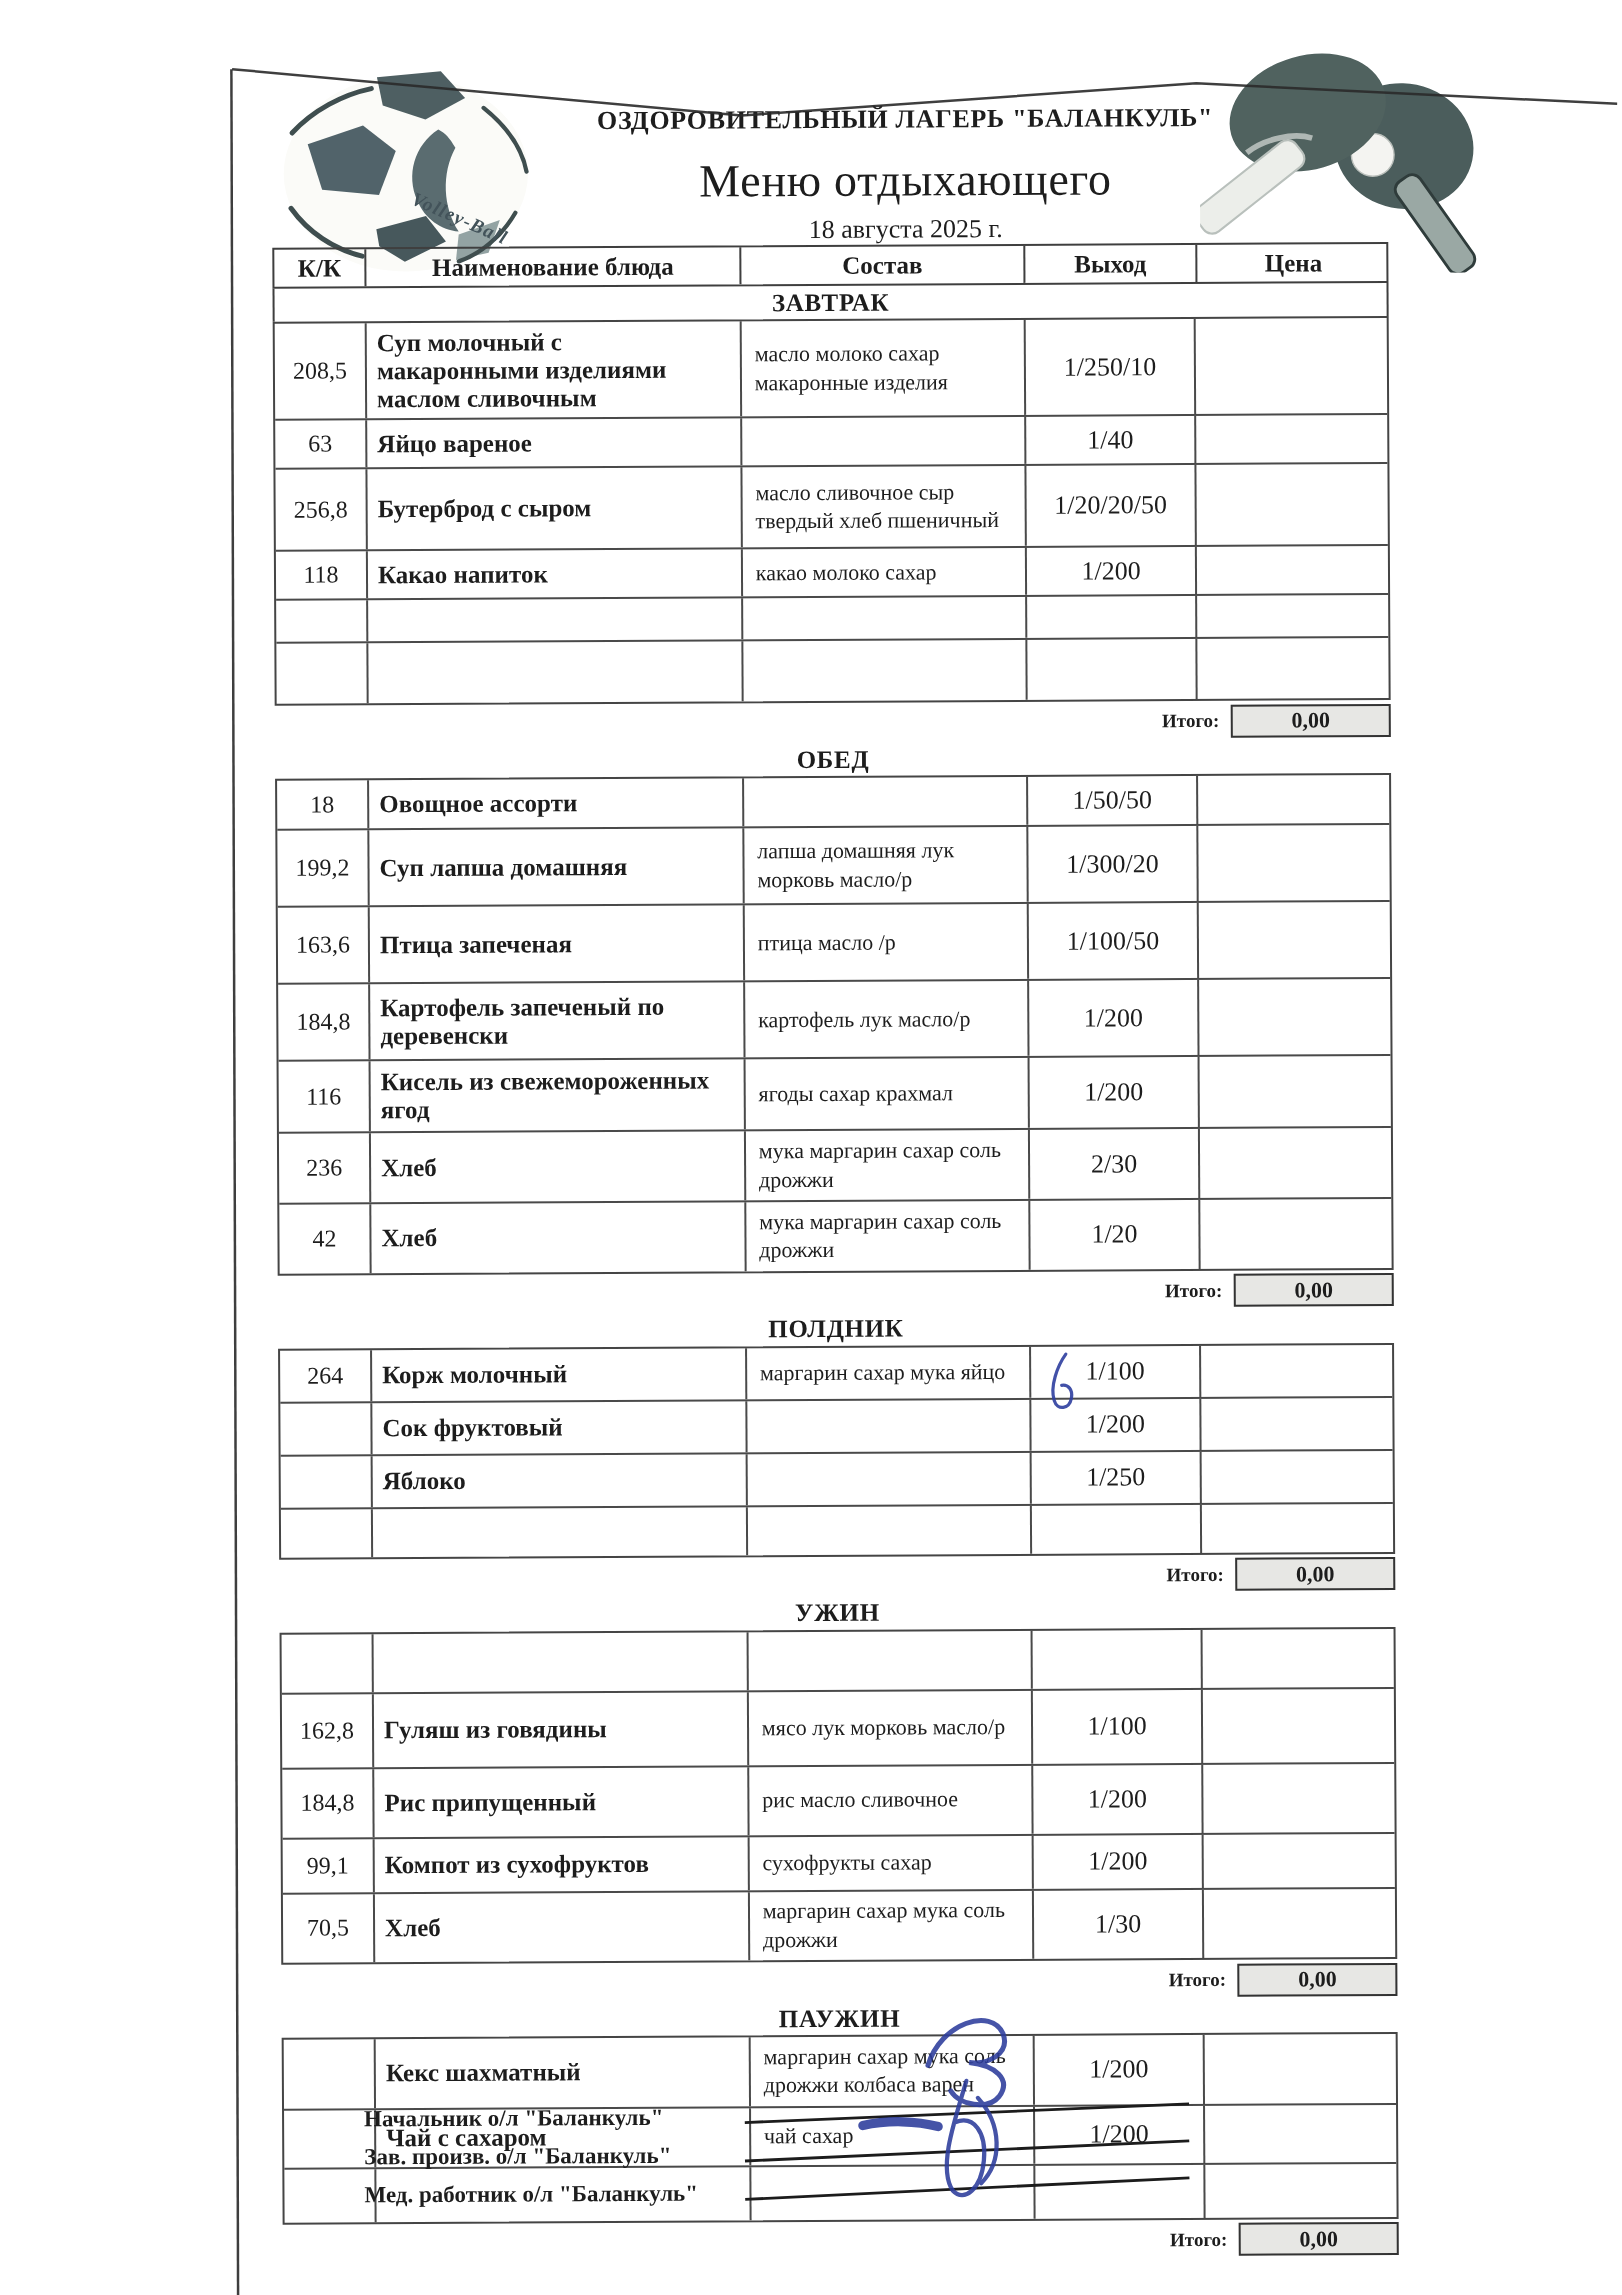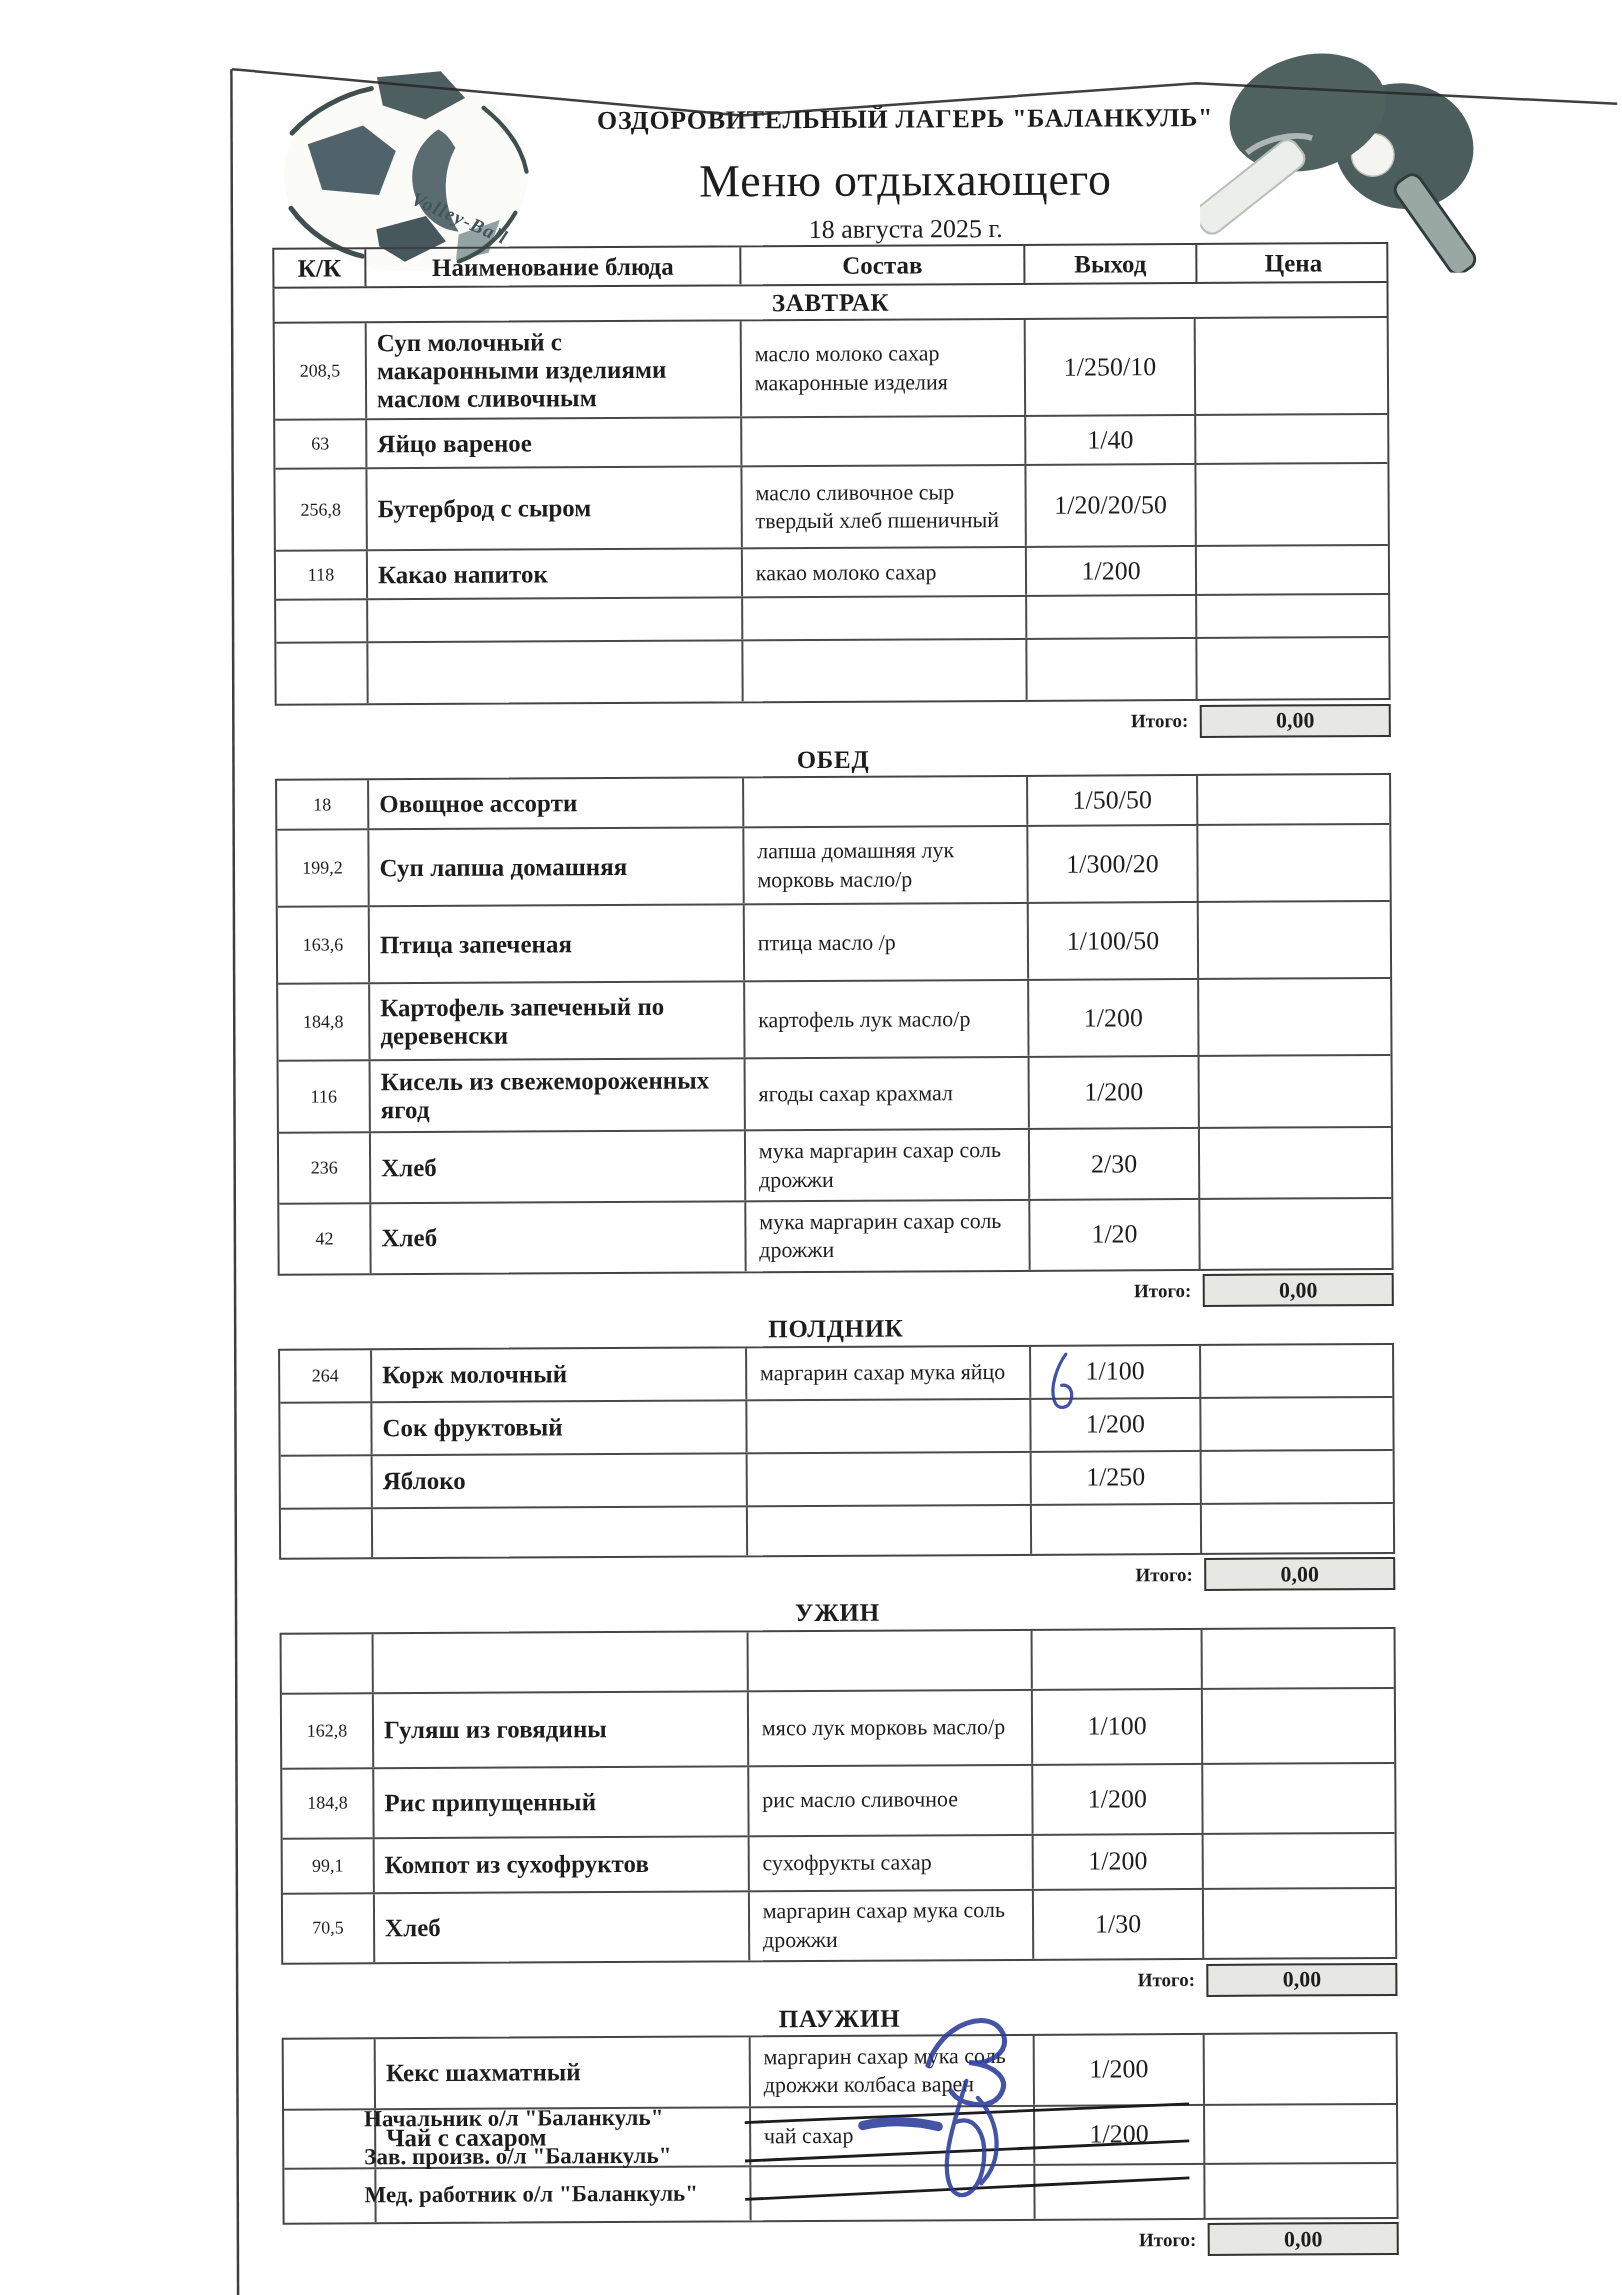--- a/index.html
+++ b/index.html
@@ -30,28 +30,28 @@
   }
   .menu-section.first .sec-title{border-left:2.1px solid #3f3f3f;border-right:2.1px solid #3f3f3f;}
   .sec-grid{border:2.1px solid #454545;}
   .row{display:grid;grid-template-columns:92px 375px 284px 170px 190px;}
   .row + .row{border-top:2.1px solid #4a4a4a;}
   .cell{
     border-right:2.1px solid #4a4a4a;display:flex;align-items:center;
     min-height:40px;box-sizing:border-box;background:transparent;
   }
   .cell:last-child{border-right:none;}
-  .c-kk{justify-content:center;font-size:18px;}
+  .c-kk{justify-content:center;font-size:24px;}
   .c-dish{padding:5.7px 10px;font-weight:bold;font-size:25px;line-height:1.12;}
   .c-comp{padding:5.7px 12.8px;font-size:22px;line-height:1.3;}
   .c-out{justify-content:center;font-size:26px;position:relative;}
   .total-row{display:flex;justify-content:flex-end;align-items:center;height:40px;}
   .total-label{font-weight:bold;font-size:19px;margin-right:11.4px;}
   .total-box{
-    width:191px;height:33px;border:2.1px solid #333333;background:#e7e7e4;
+    width:160px;height:33px;border:2.1px solid #333333;background:#e7e7e4;
     display:flex;align-items:center;justify-content:center;box-sizing:border-box;
   }
   .total-val{font-weight:bold;font-size:22px;}
   .signatures{position:absolute;left:359px;top:2098px;}
   .sig-label{font-weight:bold;font-size:23px;height:38px;display:flex;align-items:center;}
 </style>
 </head>
 <body>
 
 <div class="doc">

